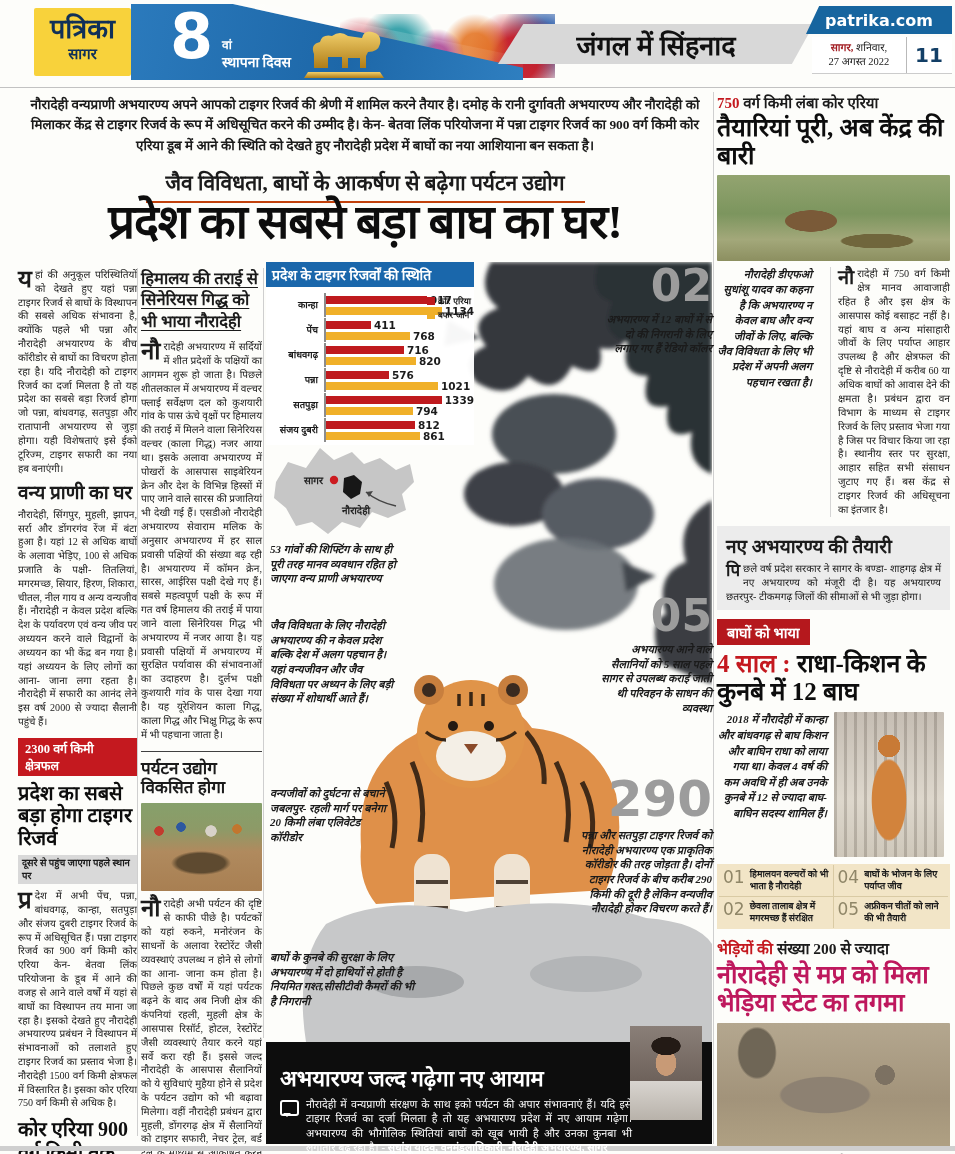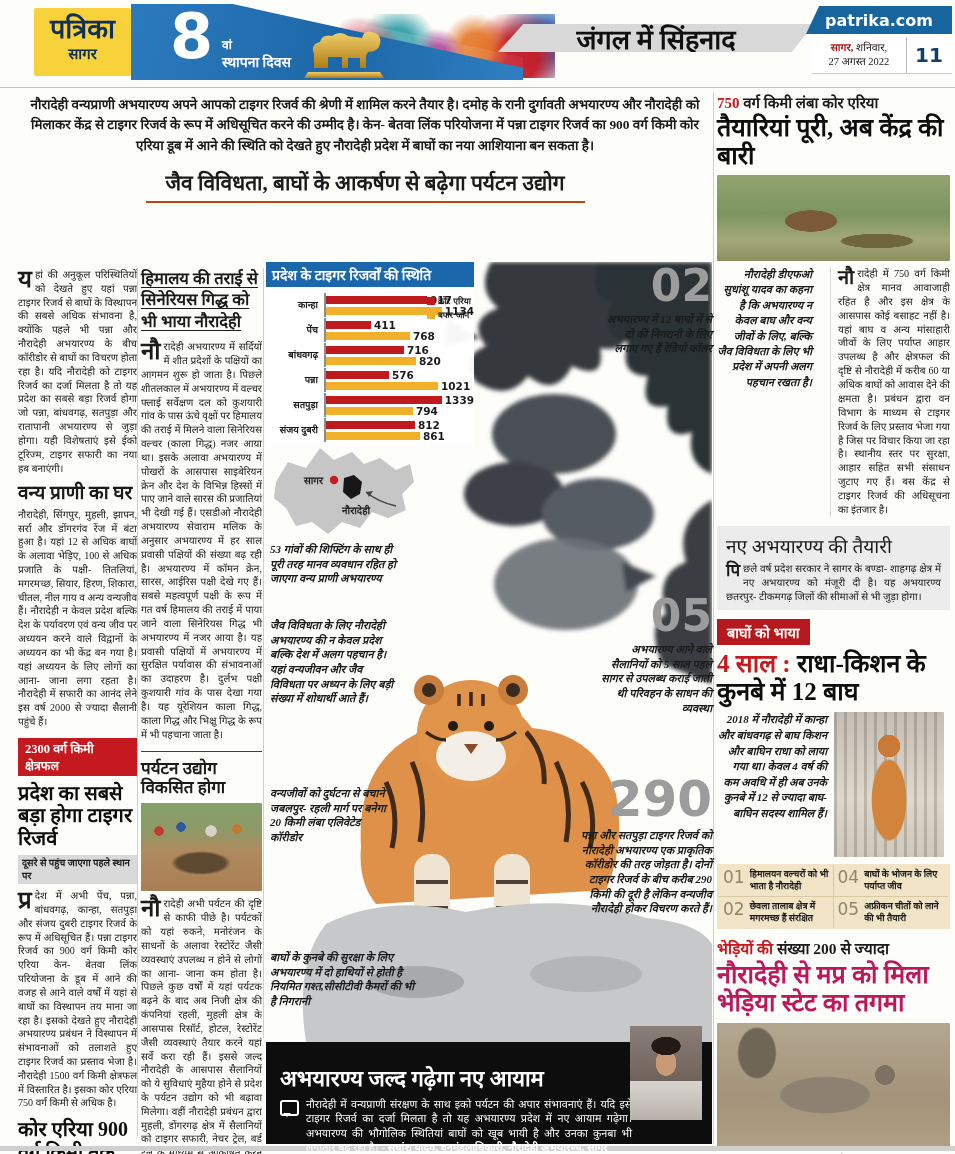--- a/index.html
+++ b/index.html
@@ -25,21 +25,21 @@
                 white-space:nowrap;z-index:5;}
   .lion{position:absolute;left:300px;top:24px;width:86px;height:56px;z-index:5;}
   .skyline{position:absolute;left:340px;top:14px;width:215px;height:64px;z-index:1;
     background:
      radial-gradient(circle at 10% 72%,rgba(198,40,60,.9) 9%,transparent 22%),
      radial-gradient(circle at 27% 48%,rgba(26,148,158,.85) 10%,transparent 24%),
      radial-gradient(circle at 45% 66%,rgba(158,40,132,.85) 9%,transparent 22%),
      radial-gradient(circle at 63% 52%,rgba(228,118,38,.9) 10%,transparent 24%),
      radial-gradient(circle at 82% 70%,rgba(198,28,40,.95) 12%,transparent 27%),
      radial-gradient(circle at 95% 42%,rgba(38,88,168,.85) 9%,transparent 22%);}
-  .jungle-banner{position:absolute;left:498px;top:24px;width:316px;height:28px;background:#d8d8d8;
+  .jungle-banner{position:absolute;left:498px;top:24px;width:316px;height:40px;background:#d8d8d8;
       clip-path:polygon(8% 0,100% 0,93% 100%,0 100%);display:flex;align-items:center;
       justify-content:center;font-size:27px;font-weight:bold;color:#101010;z-index:4;}
   .site-box{position:absolute;left:806px;top:6px;width:146px;height:28px;background:#17659f;
       clip-path:polygon(9% 0,100% 0,100% 100%,0 100%);color:#fff;font-weight:bold;
       font-family:"DejaVu Sans",sans-serif;font-size:16px;display:flex;align-items:center;
       justify-content:center;z-index:5;}
   .date-box{position:absolute;left:812px;top:37px;width:140px;height:36px;background:#fff;
       display:flex;z-index:5;border-bottom:1px solid #ccc;}
   .date-left{width:94px;padding-top:4px;font-size:10.5px;line-height:1.3;text-align:center;color:#222;}
   .date-city{color:#a31f24;font-weight:bold;}
@@ -126,21 +126,21 @@
   .r-head{font-size:25px;font-weight:bold;line-height:1.1;margin:2px 0 6px;color:#0d0d0d;}
   .photo-grass{width:233px;height:86px;background:
      radial-gradient(ellipse 34px 14px at 94px 46px,#7a5a38 75%,transparent 78%),
      radial-gradient(ellipse 50px 10px at 160px 66px,#70663c 70%,transparent 74%),
      linear-gradient(180deg,#93a470 0%,#7c955e 45%,#a3a87a 75%,#8c8f60 100%);}
   .r-cols{display:flex;gap:7px;margin-top:6px;}
   .r-italic{width:95px;font-size:11px;font-weight:bold;font-style:italic;text-align:right;
             line-height:1.4;flex:none;border-right:1px solid #d5d5d5;padding-right:18px;}
   .r-body{font-size:10.2px;line-height:1.36;text-align:justify;flex:1;}
   .graybox{background:#ececec;padding:7px 9px;margin-top:9px;}
-  .graybox-head{font-size:19px;font-weight:normal;margin-bottom:3px;}
+  .graybox-head{font-size:19px;font-weight:bold;margin-bottom:3px;}
   .graybox-body{font-size:10.2px;line-height:1.36;text-align:justify;}
   .tag-red{display:inline-block;background:#b5181d;color:#fff;font-weight:bold;font-size:14.5px;
            padding:3px 10px;margin:9px 0 5px;}
   .s2-head{font-size:25px;font-weight:bold;line-height:1.12;color:#0d0d0d;}
   .s2-row{display:flex;gap:7px;margin-top:6px;}
   .s2-italic{width:110px;font-size:11px;font-weight:bold;font-style:italic;text-align:right;line-height:1.42;}
   .photo-tigerwalk{width:110px;height:145px;flex:none;background:
      radial-gradient(circle 13px at 55px 34px,#c87a36 85%,transparent 88%),
      radial-gradient(ellipse 24px 56px at 55px 88px,#d2833c 70%,transparent 74%),
      repeating-linear-gradient(90deg,rgba(40,30,20,.18) 0 3px,transparent 3px 10px),
@@ -198,20 +198,21 @@
       </div>
       <div class="page-no">11</div>
     </div>
     <div class="header-rule"></div>
   </div>
 
   <div class="intro">नौरादेही वन्यप्राणी अभयारण्य अपने आपको टाइगर रिजर्व की श्रेणी में शामिल करने तैयार है। दमोह के रानी दुर्गावती अभयारण्य और नौरादेही को मिलाकर केंद्र से टाइगर रिजर्व के रूप में अधिसूचित करने की उम्मीद है। केन- बेतवा लिंक परियोजना में पन्ना टाइगर रिजर्व का 900 वर्ग किमी कोर एरिया डूब में आने की स्थिति को देखते हुए नौरादेही प्रदेश में बाघों का नया आशियाना बन सकता है।</div>
   <div class="kicker-wrap">
     <span class="kicker">जैव विविधता, बाघों के आकर्षण से बढ़ेगा पर्यटन उद्योग</span>
   </div>
+  <div class="headline">प्रदेश का सबसे बड़ा बाघ का घर!</div>
 
   <div class="col1">
     <div class="newsbody">
       <span class="dropcap">य</span><span>हां की अनुकूल परिस्थितियों को देखते हुए यहां पन्ना टाइगर रिजर्व से बाघों के विस्थापन की सबसे अधिक संभावना है, क्योंकि पहले भी पन्ना और नौरादेही अभयारण्य के बीच कॉरीडोर से बाघों का विचरण होता रहा है। यदि नौरादेही को टाइगर रिजर्व का दर्जा मिलता है तो यह प्रदेश का सबसे बड़ा रिजर्व होगा जो पन्ना, बांधवगढ़, सतपुड़ा और रातापानी अभयारण्य से जुड़ा होगा। यही विशेषताएं इसे ईको टूरिज्म, टाइगर सफारी का नया हब बनाएंगी।</span>
     </div>
     <div class="subhead1">वन्य प्राणी का घर</div>
     <div class="newsbody">नौरादेही, सिंगपुर, मुहली, झापन, सर्रा और डोंगरगंव रेंज में बंटा हुआ है। यहां 12 से अधिक बाघों के अलावा भेड़िए, 100 से अधिक प्रजाति के पक्षी- तितलियां, मगरमच्छ, सियार, हिरण, शिकारा, चीतल, नील गाय व अन्य वन्यजीव हैं। नौरादेही न केवल प्रदेश बल्कि देश के पर्यावरण एवं वन्य जीव पर अध्ययन करने वाले विद्वानों के अध्ययन का भी केंद्र बन गया है। यहां अध्ययन के लिए लोगों का आना- जाना लगा रहता है। नौरादेही में सफारी का आनंद लेने इस वर्ष 2000 से ज्यादा सैलानी पहुंचे हैं।</div>
     <div class="red-tag">2300 वर्ग किमी क्षेत्रफल</div>
     <div class="head2">प्रदेश का सबसे बड़ा होगा टाइगर रिजर्व</div>
     <div class="gray-strip">दूसरे से पहुंच जाएगा पहले स्थान पर</div>

